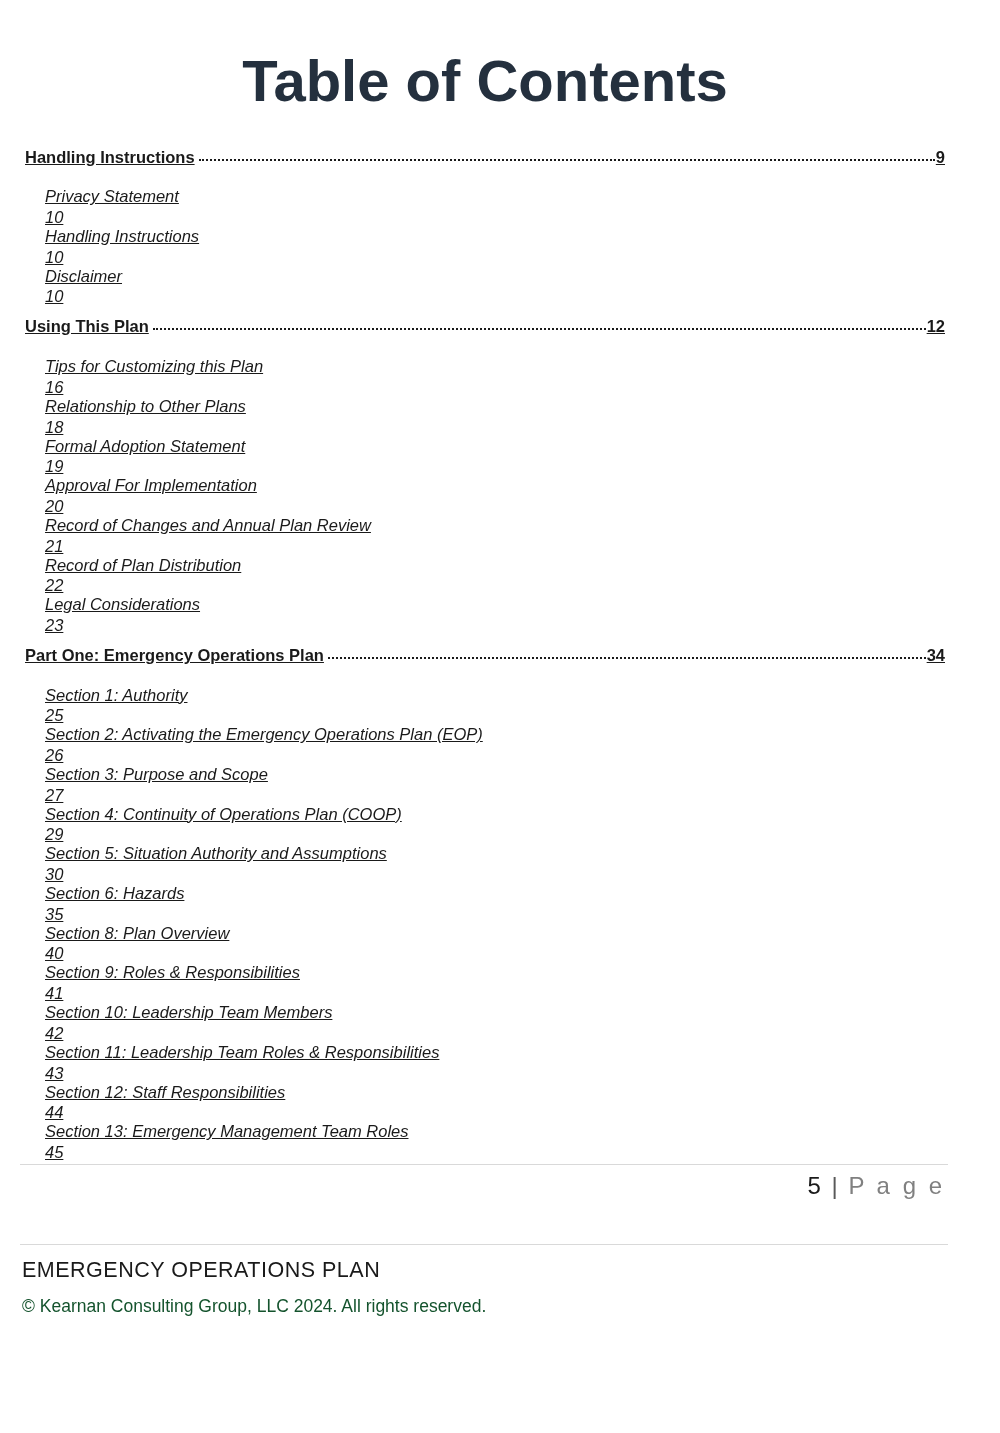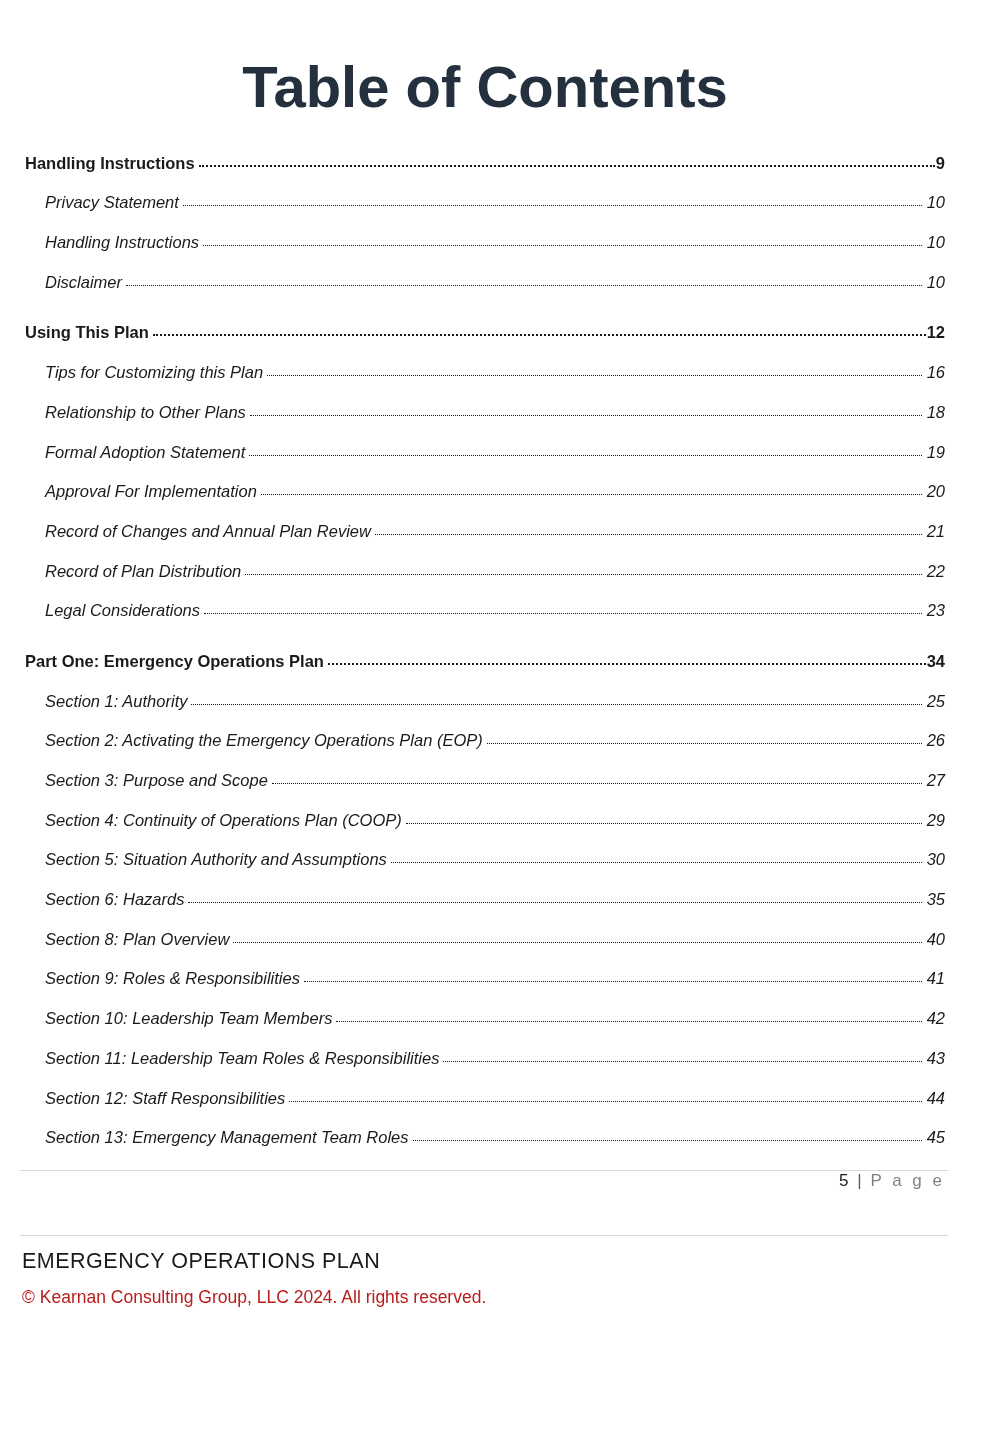--- a/index.html
+++ b/index.html
@@ -12,51 +12,53 @@
     height: 1433px;
     overflow: hidden;
     font-family: "Liberation Sans", sans-serif;
     color: #1a1a1a;
     position: relative;
   }
   .page {
     padding: 0 55px 0 25px;
   }
   .doc-title {
-    margin: 18px;
+    margin: 12px;
     padding-top: 36px;
     text-align: center;
     font-size: 58px;
     line-height: 1.15;
     font-weight: 700;
     color: #24303e;
     letter-spacing: 0px;
   }
   .toc-list {
     margin-top: 33px;
+    text-decoration: underline;
   }
   .toc-row {
     height: 39.7px;
     display: flex;
     align-items: baseline;
     font-size: 16.5px;
     white-space: nowrap;
     cursor: pointer;
   }
   .toc-row.level1 {
     font-weight: 700;
     font-style: normal;
   }
   .toc-row.level1:not(:first-child) {
     margin-top: 11px;
   }
   .toc-row.level2 {
     font-style: italic;
     padding-left: 20px;
     font-weight: 400;
+    flex-direction: column;
   }
   .toc-label {
     flex: 0 0 auto;
     padding-right: 4px;
   }
   .toc-dots {
     flex: 1 1 auto;
     border-bottom: 2px dotted #1a1a1a;
     transform: translateY(-2px);
     margin-right: 1px;
@@ -68,23 +70,23 @@
   .toc-page {
     flex: 0 0 auto;
   }
   .footer-rule {
     border: none;
     border-top: 1px solid #d9d9d9;
     margin: 2px 0 0 -5px;
     width: 928px;
   }
   .page-number-line {
-    margin-top: 0;
+    margin-top: 7px;
     text-align: right;
-    font-size: 17px;
+    font-size: 24px;
   }
   .page-number-line .num {
     color: #1a1a1a;
   }
   .page-number-line .sep {
     color: #595959;
     padding: 0 4px;
   }
   .page-number-line .word {
     color: #808080;
@@ -98,21 +100,21 @@
     margin-left: -3px;
     font-size: 21.5px;
     font-weight: 400;
     color: #1a1a1a;
     letter-spacing: 0.5px;
   }
   .doc-footer-copyright {
     margin-top: 13px;
     margin-left: -3px;
     font-size: 17.5px;
-    color: #b91c1c;
+    color: #14532d;
   }
 </style>
 </head>
 <body>
 
 <div class="page">
 
   <h1 class="doc-title">Table of Contents</h1>
 
   <div class="toc-list">

